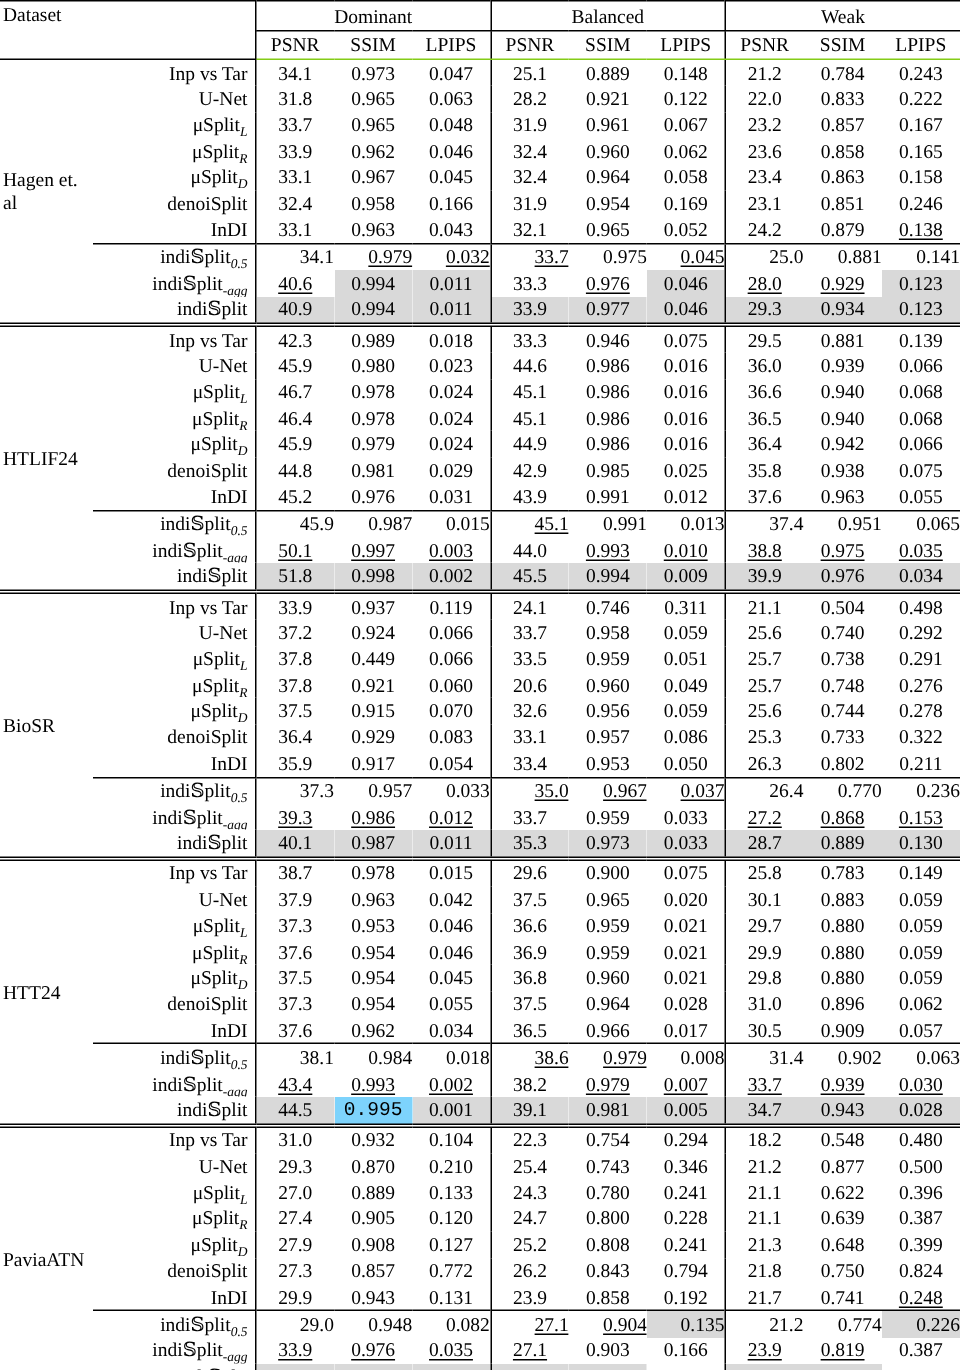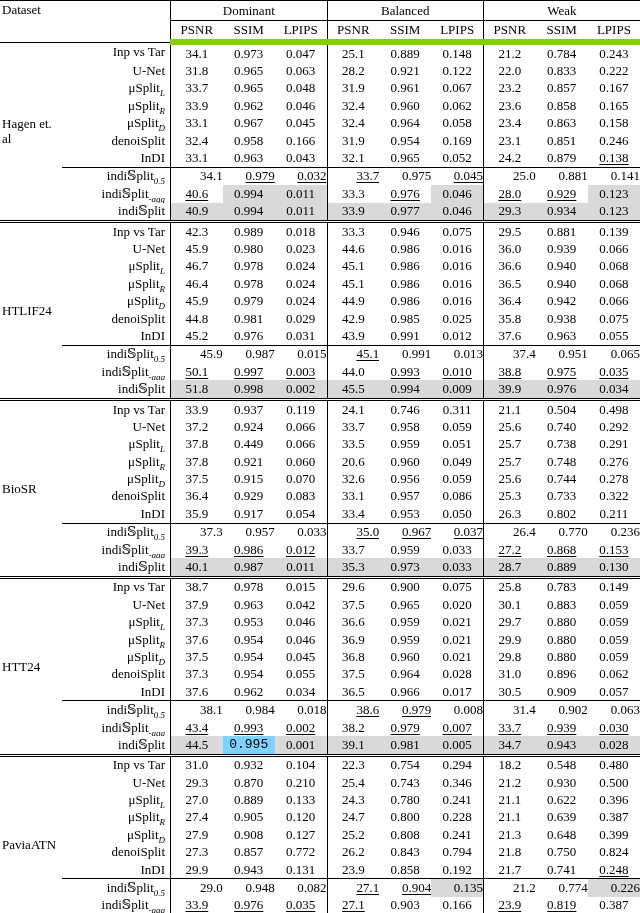--- a/index.html
+++ b/index.html
@@ -15,21 +15,21 @@
   col.c-dataset { width: 62px; }
   col.c-method  { width: 108px; }
   col.c-num     { width: 52px; }
 
   th { font-weight: normal; padding: 0; height: 19px; margin-top: 40px; }
   th.dataset-h {
     text-align: left; vertical-align: top; padding: 1px 0 0 2px;
     border-right: 1px solid #000; border-bottom: 1px solid #000;
   }
   th.group-h  { border-bottom: 1px solid #000; }
-  th.metric-h { border-bottom: 6px solid #84cc16; height: 18px; }
+  th.metric-h { border-bottom: 1px solid #84cc16; height: 18px; }
   th.gsep, td.gsep { border-right: 1px solid #000; }
 
   td { padding: 0; height: 17.4px; text-align: center; vertical-align: middle; white-space: nowrap; overflow: hidden; }
   td.dataset-cell { text-align: left; vertical-align: middle; padding-left: 2px; white-space: normal; line-height: 15px; }
   td.method-cell  { text-align: right; padding-right: 5px; border-right: 1px solid #000; }
 
   tr.block-start td { border-top: 3px double #000; }
   tr.method-sep td  { border-top: 1px solid #000; text-align: right; }
 
   td.second { text-decoration: underline; text-underline-offset: 2px; }
@@ -572,21 +572,21 @@
       </tr>
       <tr>
         <td class="method-cell">U-Net</td>
         <td class="num-cell">29.3</td>
         <td class="num-cell">0.870</td>
         <td class="num-cell gsep">0.210</td>
         <td class="num-cell">25.4</td>
         <td class="num-cell">0.743</td>
         <td class="num-cell gsep">0.346</td>
         <td class="num-cell">21.2</td>
-        <td class="num-cell">0.930</td>
+        <td class="num-cell">0.877</td>
         <td class="num-cell">0.500</td>
       </tr>
       <tr>
         <td class="method-cell">μSplit<sub>L</sub></td>
         <td class="num-cell">27.0</td>
         <td class="num-cell">0.889</td>
         <td class="num-cell gsep">0.133</td>
         <td class="num-cell">24.3</td>
         <td class="num-cell">0.780</td>
         <td class="num-cell gsep">0.241</td>

